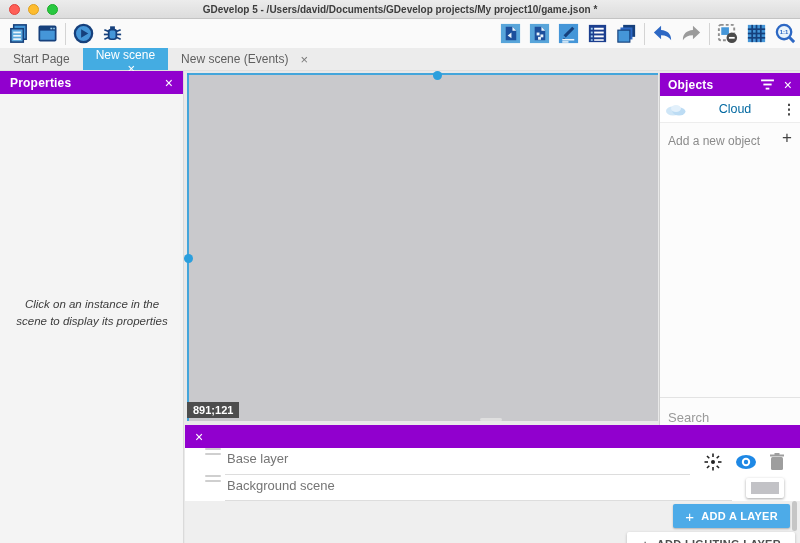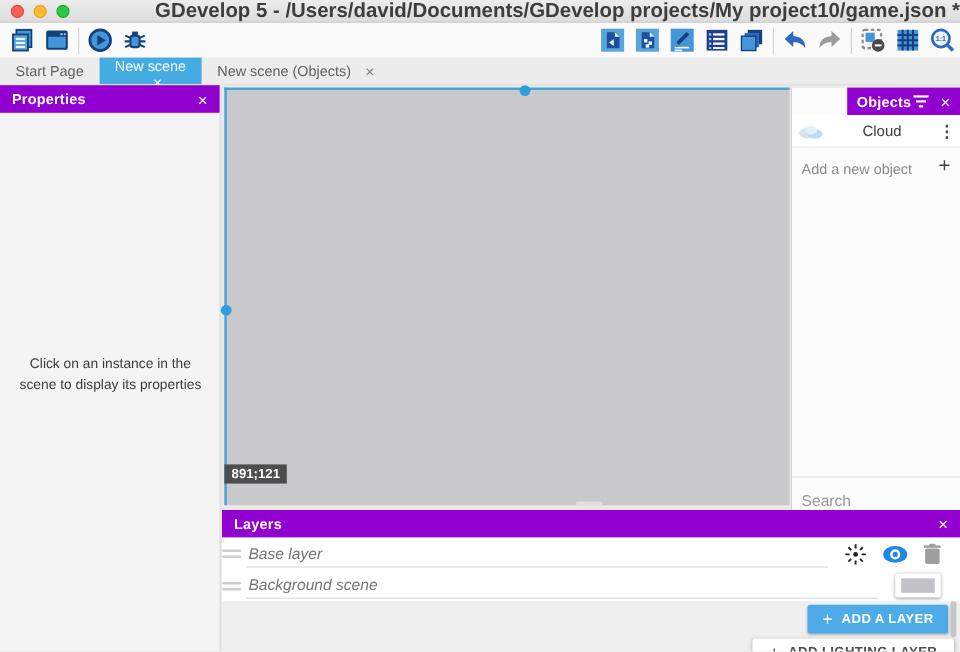--- a/index.html
+++ b/index.html
@@ -9,21 +9,21 @@
 
   
   .titlebar { position:absolute; top:0; left:0; right:0; height:19px;
     background:linear-gradient(#ececec,#dcdcdc); border-bottom:1px solid #c3c3c3;
     display:flex; align-items:center; }
   .traffic { position:absolute; left:9px; top:4px; display:flex; gap:8px; }
   .tl { width:11px; height:11px; border-radius:50%; display:inline-block; }
   .tl.red { background:#ff5f57; border:1px solid #e0443e; }
   .tl.yellow { background:#febc2e; border:1px solid #dea123; }
   .tl.green { background:#28c840; border:1px solid #1dad2b; }
-  .wtitle { width:100%; text-align:right; font-size:17px; font-weight:bold; color:#3d3d3d; }
+  .wtitle { width:100%; text-align:center; font-size:10px; font-weight:bold; color:#3d3d3d; }
 
   
   .toolbar { position:absolute; top:19px; left:0; right:0; height:29px; background:#fafafa;
     display:flex; align-items:center; }
   .tb-group { display:flex; align-items:center; height:100%; }
   .tb-left { padding-left:4px; }
   .tb-right { position:absolute; right:0; top:0; }
   .tb-btn { width:29px; height:27px; display:flex; align-items:center; justify-content:center;
     background:transparent; border:none; cursor:pointer; }
   .tb-btn svg { width:23px; height:23px; }
@@ -41,56 +41,56 @@
   
   .phead { height:23px; background:#9100ce; color:#fff; display:flex; align-items:center;
     padding:4px 10px; font-size:12px; }
   .phead .ptitle { flex:1; font-weight:bold; letter-spacing:.2px; }
   .phead .pclose { font-size:14px; line-height:1; cursor:pointer; }
 
   
   .properties { position:absolute; top:71px; left:0; width:184px; bottom:0;
     background:#f4f4f4; border-right:1px solid #dadada; }
   .prop-msg { position:absolute; top:225px; left:12px; width:160px; text-align:center;
-    font-size:11.5px; color:#3c3c3c; line-height:1.5; }
+    font-size:11.5px; color:#3c3c3c; line-height:1.5;font-style:italic; }
 
   
   .canvas { position:absolute; left:187px; top:73px; width:471px; height:348px; background:#c9c9cc; }
   .sel-top { position:absolute; left:0; top:0; width:100%; height:2px; background:#2b9fdd; opacity:.85; }
   .sel-left { position:absolute; left:0; top:0; width:2px; height:100%; background:#2b9fdd; opacity:.85; }
   .handle { position:absolute; width:9px; height:9px; border-radius:50%; background:#2b9fdd; }
   .handle.top { left:246px; top:-2px; }
   .handle.left { left:-3px; top:181px; }
-  .coord-badge { position:absolute; left:0; bottom:18px; background:#4d4d4d; color:#fff;
+  .coord-badge { position:absolute; left:0; bottom:3px; background:#4d4d4d; color:#fff;
     font-size:11px; font-weight:bold; padding:2px 6px; }
   .hscroll-thumb { position:absolute; left:293px; bottom:0; width:22px; height:3px;
     background:#dfdfdf; border-radius:2px; }
 
   
   .objects { position:absolute; left:659px; top:73px; width:141px; height:352px;
     background:#fcfcfc; border-left:1px solid #d0d0d0; }
-  .objects .phead { padding:0 8px;margin-left:46px; }
+  .objects .phead { padding:0 8px; }
   .filter-btn { margin-right:10px; display:flex; align-items:center; cursor:pointer; }
   .obj-row { height:27px; display:flex; align-items:center; border-bottom:1px solid #ededed;
     background:#fff; cursor:pointer; }
   .obj-thumb { width:32px; display:flex; justify-content:center; }
-  .obj-name { flex:1; text-align:center; font-size:12.5px; color:#404040; }
+  .obj-name { flex:1; text-align:center; font-size:12.5px; color:#0369a1; }
   .obj-menu { width:22px; text-align:center; font-size:14px; color:#4a4a4a; font-weight:bold; cursor:pointer; }
   .add-obj-row { height:25px; display:flex; align-items:flex-end; padding:0 8px; cursor:pointer; }
   .add-obj-label { flex:1; font-size:12px; color:#8b8b8b; }
   .add-obj-plus { font-size:17px; color:#444; font-weight:400; }
   .search-row { position:absolute; left:0; right:0; bottom:0; height:28px; background:#fcfcfc;
     border-top:1px solid #e3e3e3; display:flex; align-items:flex-end; padding:0 8px; }
   .search-input { flex:1; border:none; outline:none; background:transparent; font-size:13px;
     color:#333; font-family:"Liberation Sans", sans-serif; }
   .search-input::placeholder { color:#9a9a9a; }
 
   
   .layers { position:absolute; left:185px; top:425px; width:615px; height:118px; background:#fff; }
-  .layer-row { height:27px; display:flex; align-items:center; padding:0 16px 0 0; background:#fff;font-style:italic; }
+  .layer-row { height:27px; display:flex; padding:0 16px 0 20px; background:#fff; }
   .drag-handle { width:16px; margin-right:4px; display:flex; flex-direction:column; gap:3px; cursor:grab; }
   .drag-handle i { display:block; height:2px; background:#cfcfcf; border-radius:1px; }
   .layer-name { flex:1; font-size:13px; color:#757575; border-bottom:1px solid #ddd;
     padding:3px 2px; margin-right:14px; cursor:text; }
   .layer-actions { display:flex; align-items:center; gap:13px; }
   .swatch-btn { width:38px; height:20px; background:#fff; border-radius:2px;
     box-shadow:0 1px 3px rgba(0,0,0,.35); display:flex; align-items:center; justify-content:center; cursor:pointer; }
   .swatch-inner { width:28px; height:12px; background:#c2c2c6; }
   .layers-footer { position:absolute; left:0; right:0; top:76px; bottom:0; background:#efefef; }
   .add-layer-btn { position:absolute; right:10px; top:3px; height:24px; padding:0 12px;
@@ -253,21 +253,21 @@
 
   <div class="tabbar">
     <div class="tab">
       <span>Start Page</span>
     </div>
     <div class="tab active">
       <span>New scene</span>
       <span class="tab-close">×</span>
     </div>
     <div class="tab">
-      <span>New scene (Objects)</span>
+      <span>New scene (Events)</span>
       <span class="tab-close">×</span>
     </div>
   </div>
 
   <div class="properties">
     <div class="phead">
       <span class="ptitle">Properties</span>
       <span class="pclose">×</span>
     </div>
     <div class="prop-msg">Click on an instance in the scene to display its properties</div>
@@ -313,21 +313,20 @@
       <input class="search-input" type="text" placeholder="Search" style="">
       <svg width="16" height="16" viewBox="0 0 16 16">
         <circle cx="6.5" cy="6.5" r="4.8" fill="none" stroke="#616161" stroke-width="1.5"></circle>
         <line x1="10.2" y1="10.2" x2="14.5" y2="14.5" stroke="#616161" stroke-width="1.5"></line>
       </svg>
     </div>
   </div>
 
   <div class="layers">
     <div class="phead">
-      <span class="ptitle">Layers</span>
       <span class="pclose">×</span>
     </div>
 
     <div class="layer-row">
       <span class="drag-handle">
           <i></i>
           <i></i>
         </span>
       <span class="layer-name">Base layer</span>
       <span class="layer-actions">

